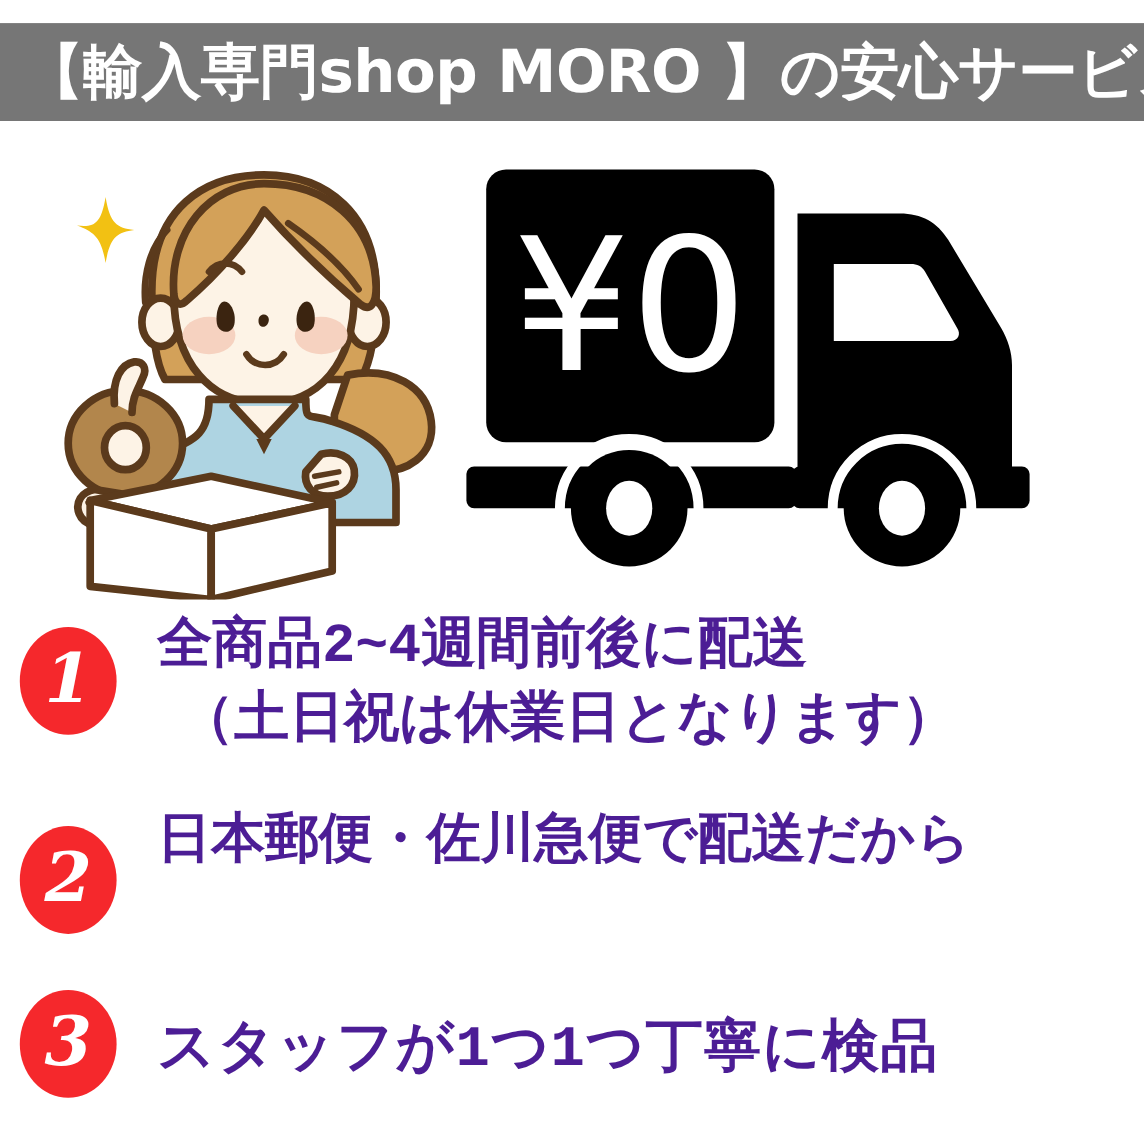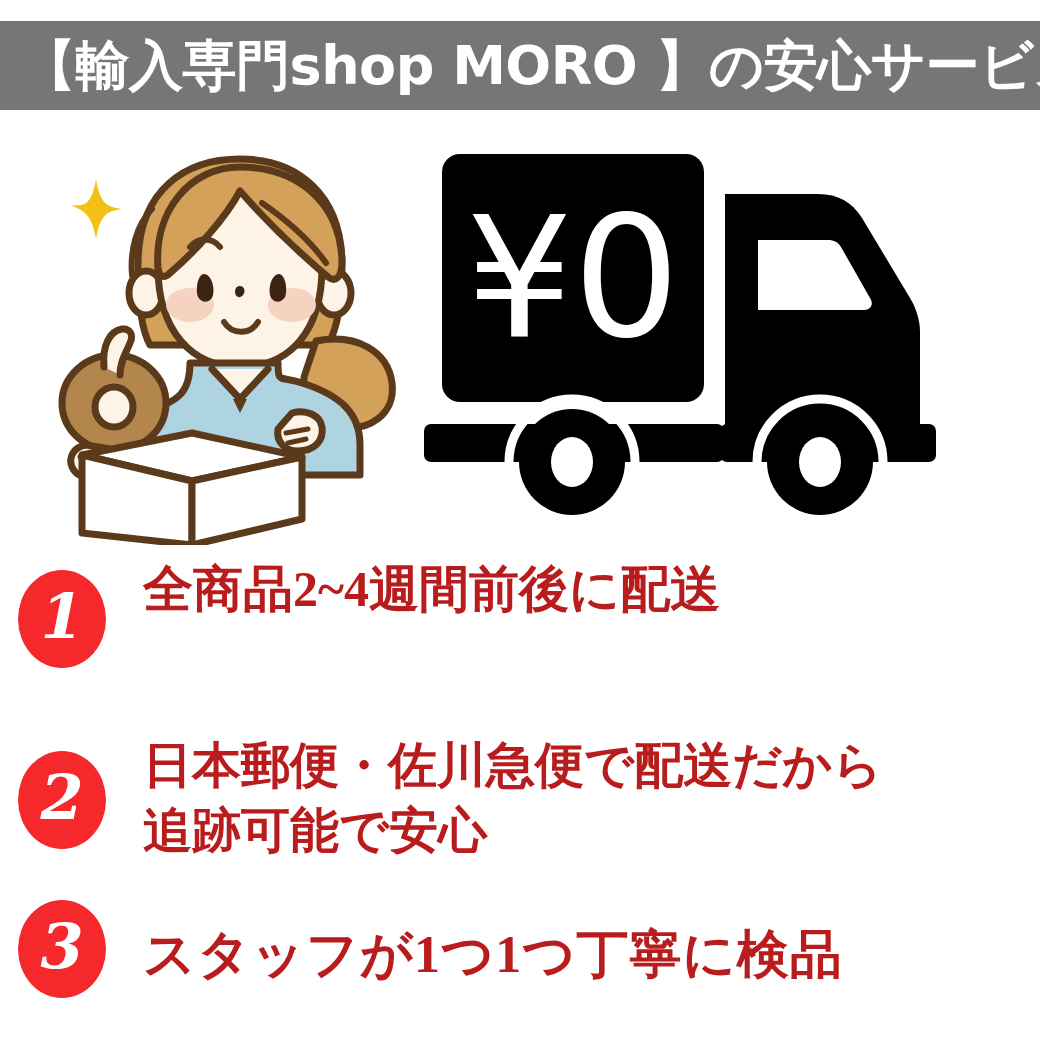--- a/index.html
+++ b/index.html
@@ -99,22 +99,22 @@
     font-size: 62px;
     line-height: 1;
     box-sizing: border-box;
     padding-bottom: 4px;
     user-select: none;
   }
   .row-text {
     position: absolute;
     left: 143px;
     width: 890px;
-    color: #b91c1c;
-    font-family: Liberation Serif, serif;
+    color: #4c1d95;
+    font-family: Liberation Mono, monospace;
     font-weight: bold;
     font-size: 50px;
     line-height: 1.33;
     letter-spacing: 0px;
     white-space: nowrap;
   }
   .row-text .line2 {
     display: block;
   }
   #row-1 { top: 0px;   height: 175px; }
@@ -232,28 +232,28 @@
       <text x="153" y="196" fill="#ffffff" text-anchor="middle" font-family="DejaVu Sans, Liberation Sans, sans-serif" font-size="168" font-weight="normal">¥0</text>
     </svg>
   </div>
 
   <div id="service-list">
 
     <div class="list-row" id="row-1">
       <div class="badge">1</div>
       <div class="row-text">
         <span class="line1">全商品2~4週間前後に配送</span>
+        <span class="line2">（土日祝は休業日となります）</span>
       </div>
     </div>
 
     <div class="list-row" id="row-2">
       <div class="badge">2</div>
       <div class="row-text">
         <span class="line1">日本郵便・佐川急便で配送だから</span>
-        <span class="line2">追跡可能で安心</span>
       </div>
     </div>
 
     <div class="list-row" id="row-3">
       <div class="badge">3</div>
       <div class="row-text">
         <span class="line1">スタッフが1つ1つ丁寧に検品</span>
       </div>
     </div>
 

